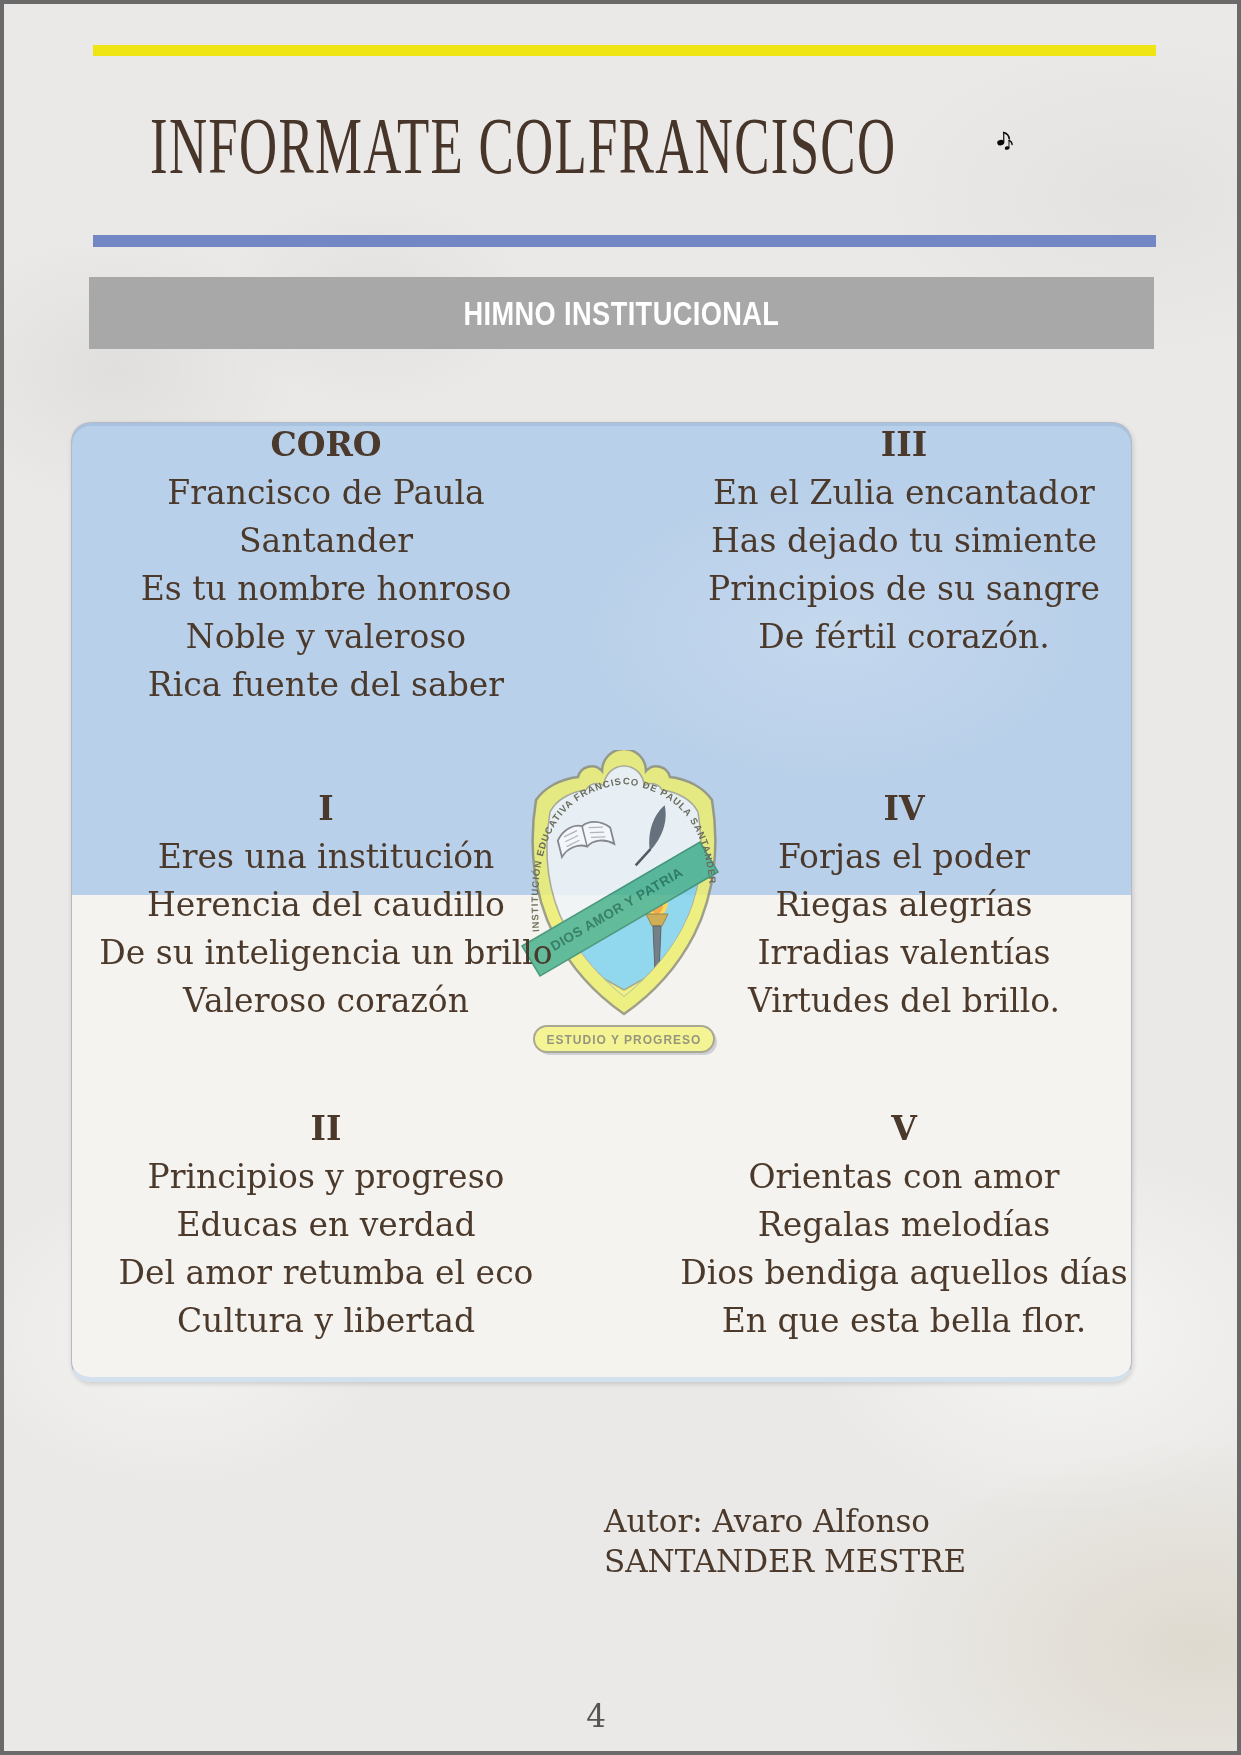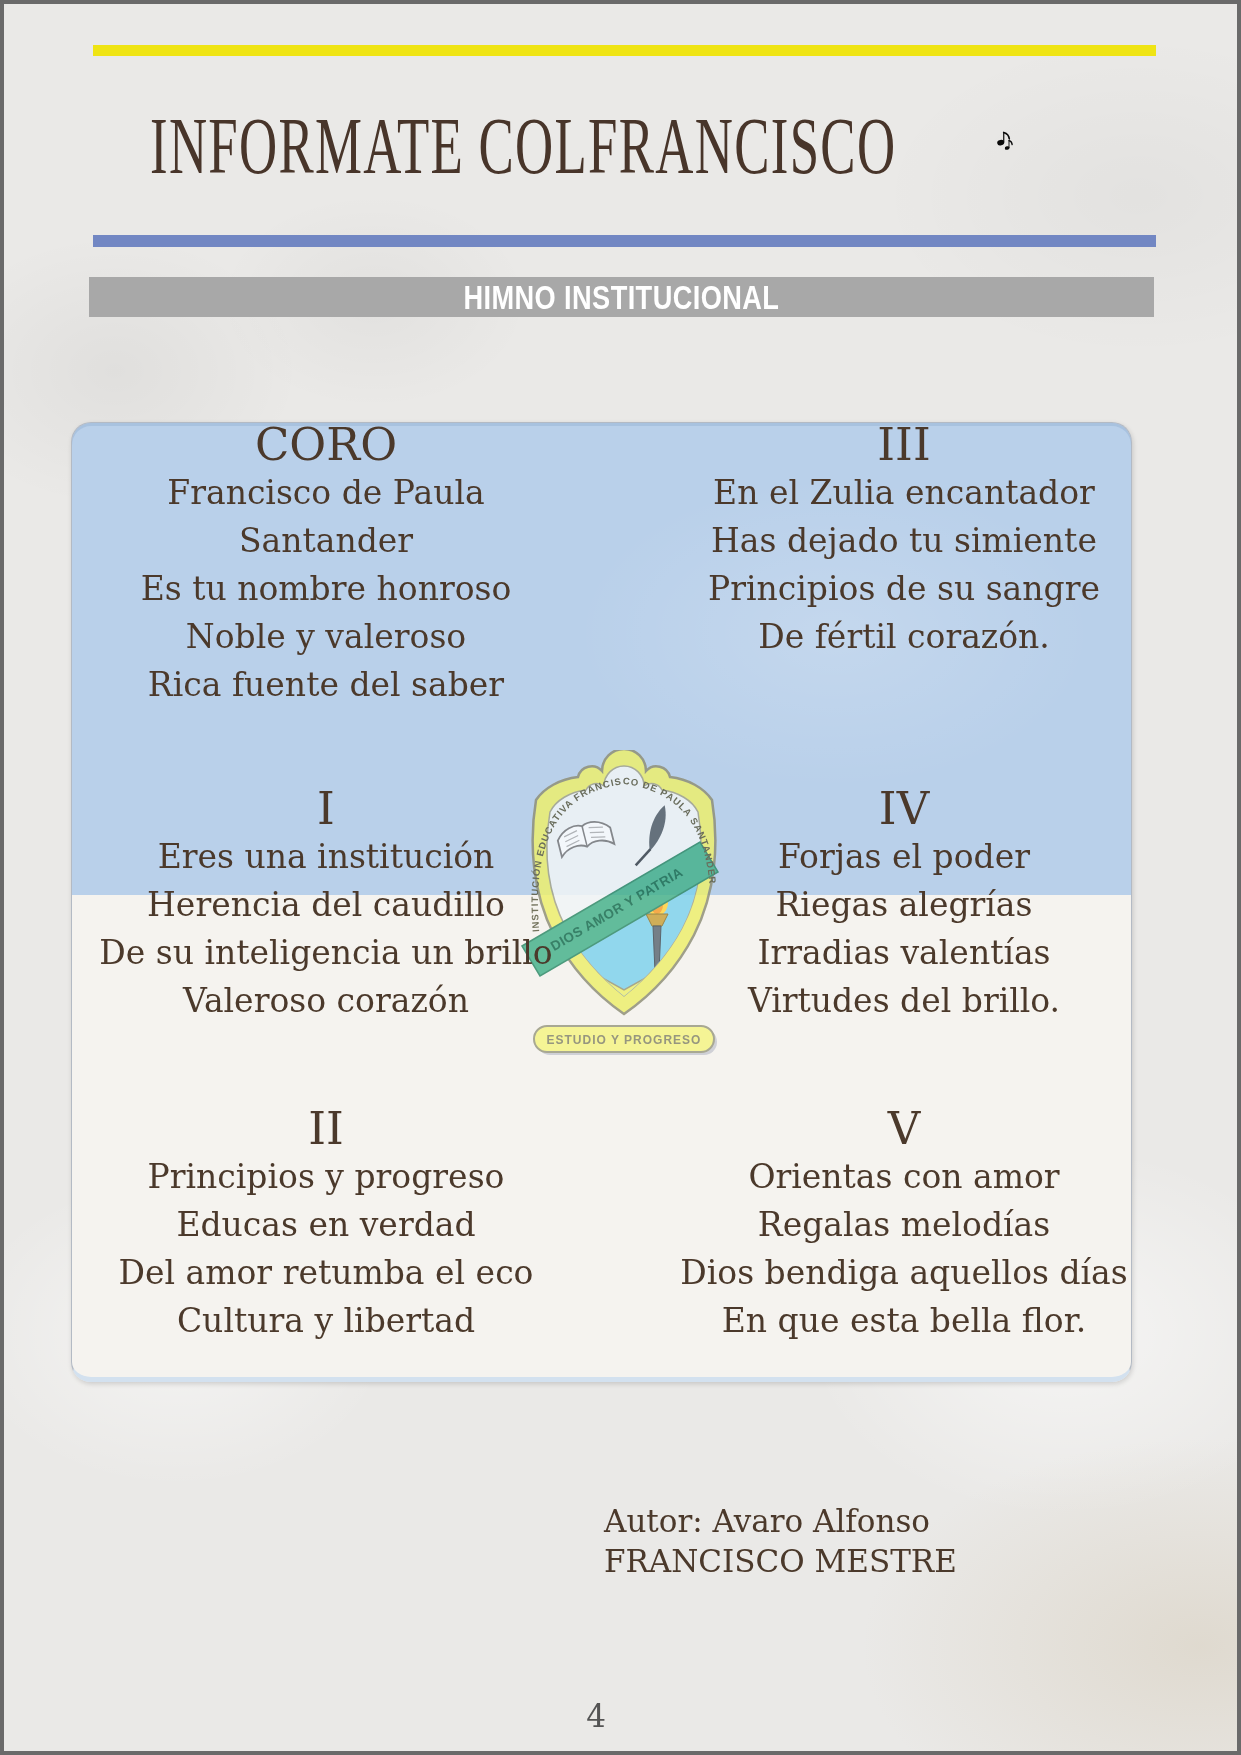--- a/index.html
+++ b/index.html
@@ -22,21 +22,21 @@
   .bar.yellow{top:41px;height:11px;background:#efe414;}
   .bar.blue{top:231px;height:12px;background:#7287c3;}
   .doc-title{
     position:absolute;left:146px;top:102px;white-space:nowrap;
     color:#48352a;font-family:"Liberation Serif",serif;font-weight:400;
     font-size:80px;line-height:80px;letter-spacing:2px;
   }
   .doc-title span{display:inline-block;transform:scaleX(0.66);transform-origin:left center;}
   .notes-svg{position:absolute;left:990px;top:55px;}
   .banner{
-    position:absolute;left:85px;top:273px;width:1065px;height:40px;
+    position:absolute;left:85px;top:273px;width:1065px;height:72px;
     background:#a8a8a8;display:flex;align-items:center;justify-content:center;
   }
   .banner .txt{
     color:#ffffff;font-family:"Liberation Sans",sans-serif;font-weight:bold;
     font-size:34px;display:inline-block;transform:scaleX(0.8);letter-spacing:0.5px;white-space:nowrap;
   }
   .hymn-panel{
     position:absolute;left:67px;top:418px;width:1061px;height:960px;box-sizing:border-box;
     border-radius:20px;
     border:1px solid #b3bac4;border-bottom:5px solid #d3e1ef;
@@ -45,21 +45,21 @@
   }
   .hymn-panel::after{
     content:"";position:absolute;inset:0;border-radius:20px;pointer-events:none;
     background:radial-gradient(ellipse 400px 240px at 72% 22%, rgba(255,255,255,0.16), transparent 65%);
   }
   .crest-svg{position:absolute;left:500px;top:746px;opacity:0.84;}
   .stanza{
     position:absolute;width:456px;text-align:center;
     font-size:33px;line-height:48px;color:#4b392b;z-index:3;
   }
-  .stanza .label{font-size:45px;}
+  .stanza .label{font-size:33px;font-weight:bold;}
   .col-l{left:94px;} .col-r{left:672px;text-align:center;}
   .row-1{top:417px;} .row-2{top:781px;} .row-3{top:1101px;}
   .author{
     position:absolute;left:600px;top:1497px;width:529px;text-align:left;
     font-size:31px;line-height:40px;color:#4b392b;
   }
   .page-number{
     position:absolute;left:492px;top:1692px;width:200px;text-align:center;
     font-size:31px;line-height:40px;color:#545454;
   }
@@ -187,18 +187,18 @@
   <div class="stanza col-r row-3">
     <div class="label">V</div>
     <div>Orientas con amor</div>
     <div>Regalas melodías</div>
     <div>Dios bendiga aquellos días</div>
     <div>En que esta bella flor.</div>
   </div>
 
   <div class="author">
     <div>Autor: Avaro Alfonso</div>
-    <div>FRANCISCO MESTRE</div>
+    <div>SANTANDER MESTRE</div>
   </div>
 
   <div class="page-number">4</div>
 
 </div>
 
 </body></html>

